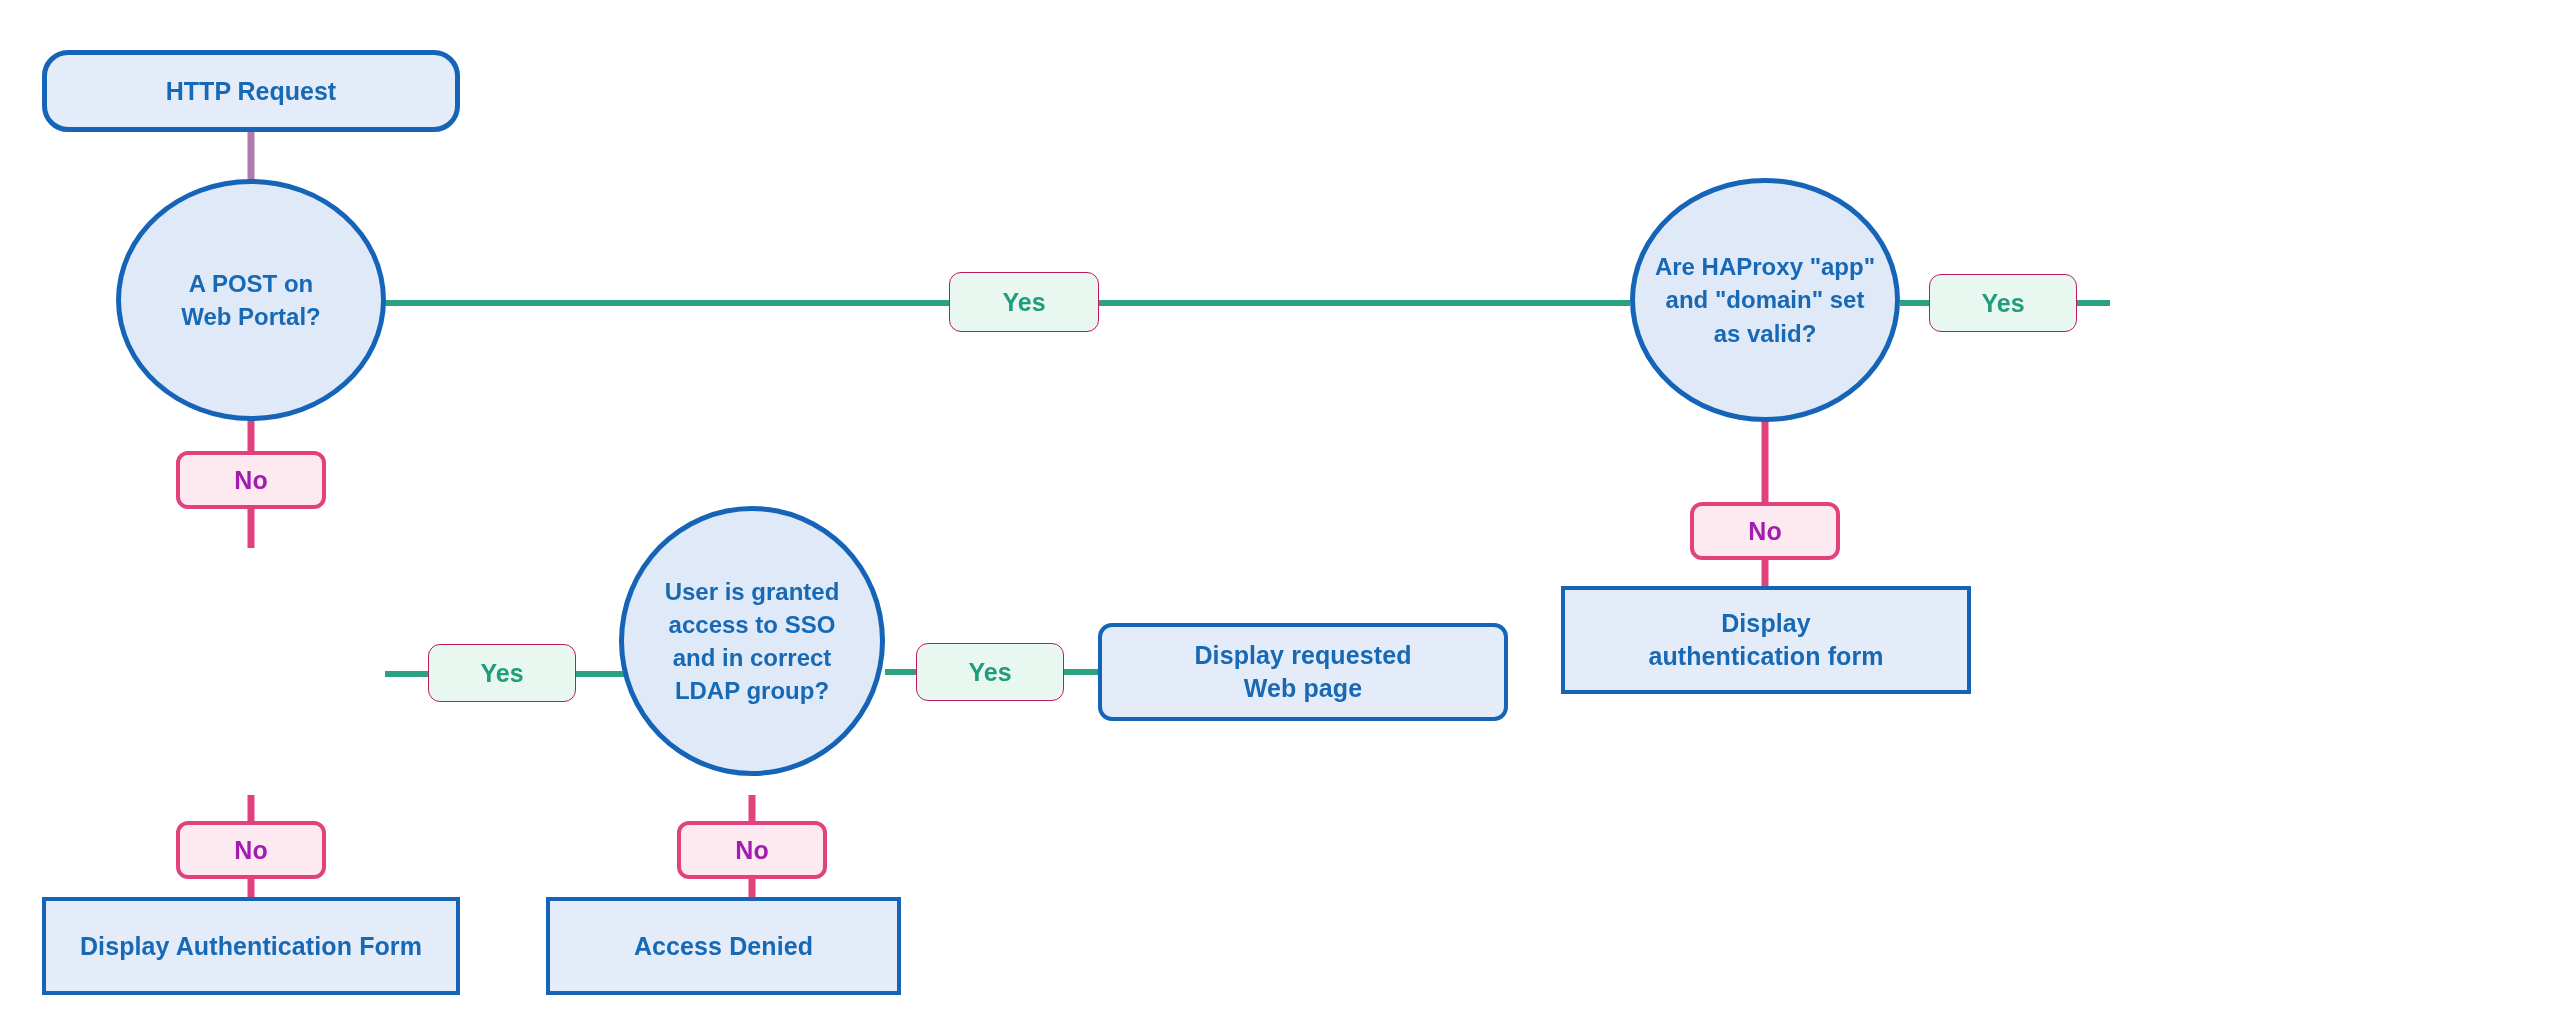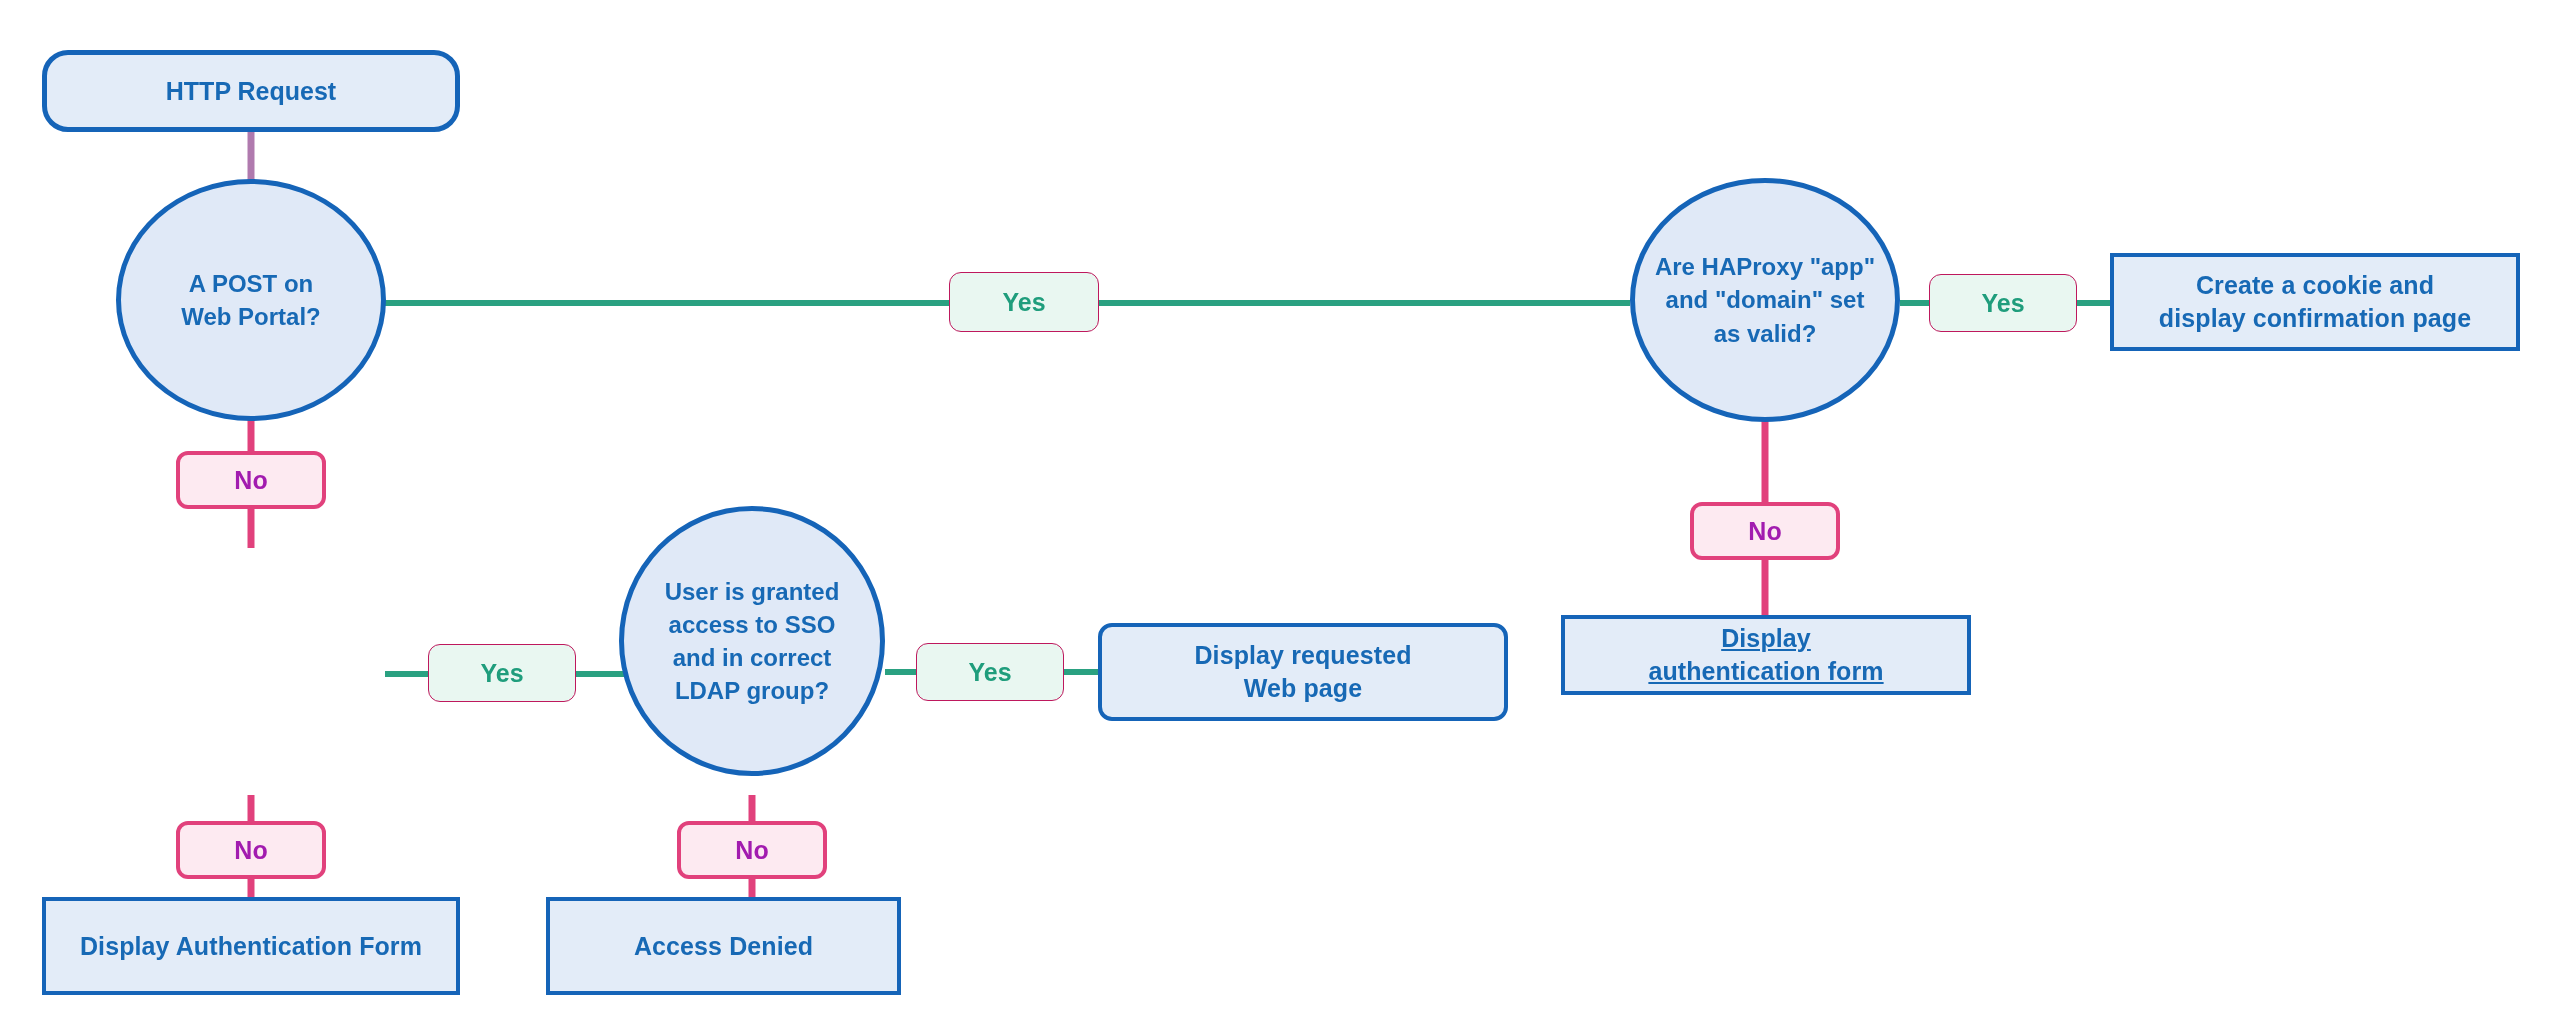--- a/index.html
+++ b/index.html
@@ -122,27 +122,25 @@
 
   <div class="node circle-node" style="left:619px; top:506px; width:266px; height:270px;">User is granted
 access to SSO
 and in correct
 LDAP group?</div>
 
   <div class="node circle-node" style="left:1630px; top:178px; width:270px; height:244px;">Are HAProxy "app"
 and "domain" set
 as valid?</div>
 
-  <div class="node rect-node" style="left:2110px; top:253px; width:410px; height:98px;">Create a cookie and
-display confirmation page</div>
 
   <div class="node rect-node" style="left:1098px; top:623px; width:410px; height:98px;border-radius:14px;">Display requested
 Web page</div>
 
-  <div class="node rect-node" style="left:1561px; top:615px; width:410px; height:80px;text-decoration:underline;">Display
+  <div class="node rect-node" style="left:1561px; top:586px; width:410px; height:108px;">Display
 authentication form</div>
 
   <div class="node rect-node" style="left:42px; top:897px; width:418px; height:98px;">Display Authentication Form</div>
 
   <div class="node rect-node" style="left:546px; top:897px; width:355px; height:98px;">Access Denied</div>
 
   <div class="edge-label label-yes" style="left:949px; top:272px; width:150px; height:60px;">Yes</div>
 
   <div class="edge-label label-no" style="left:176px; top:451px; width:150px; height:58px;">No</div>
 

